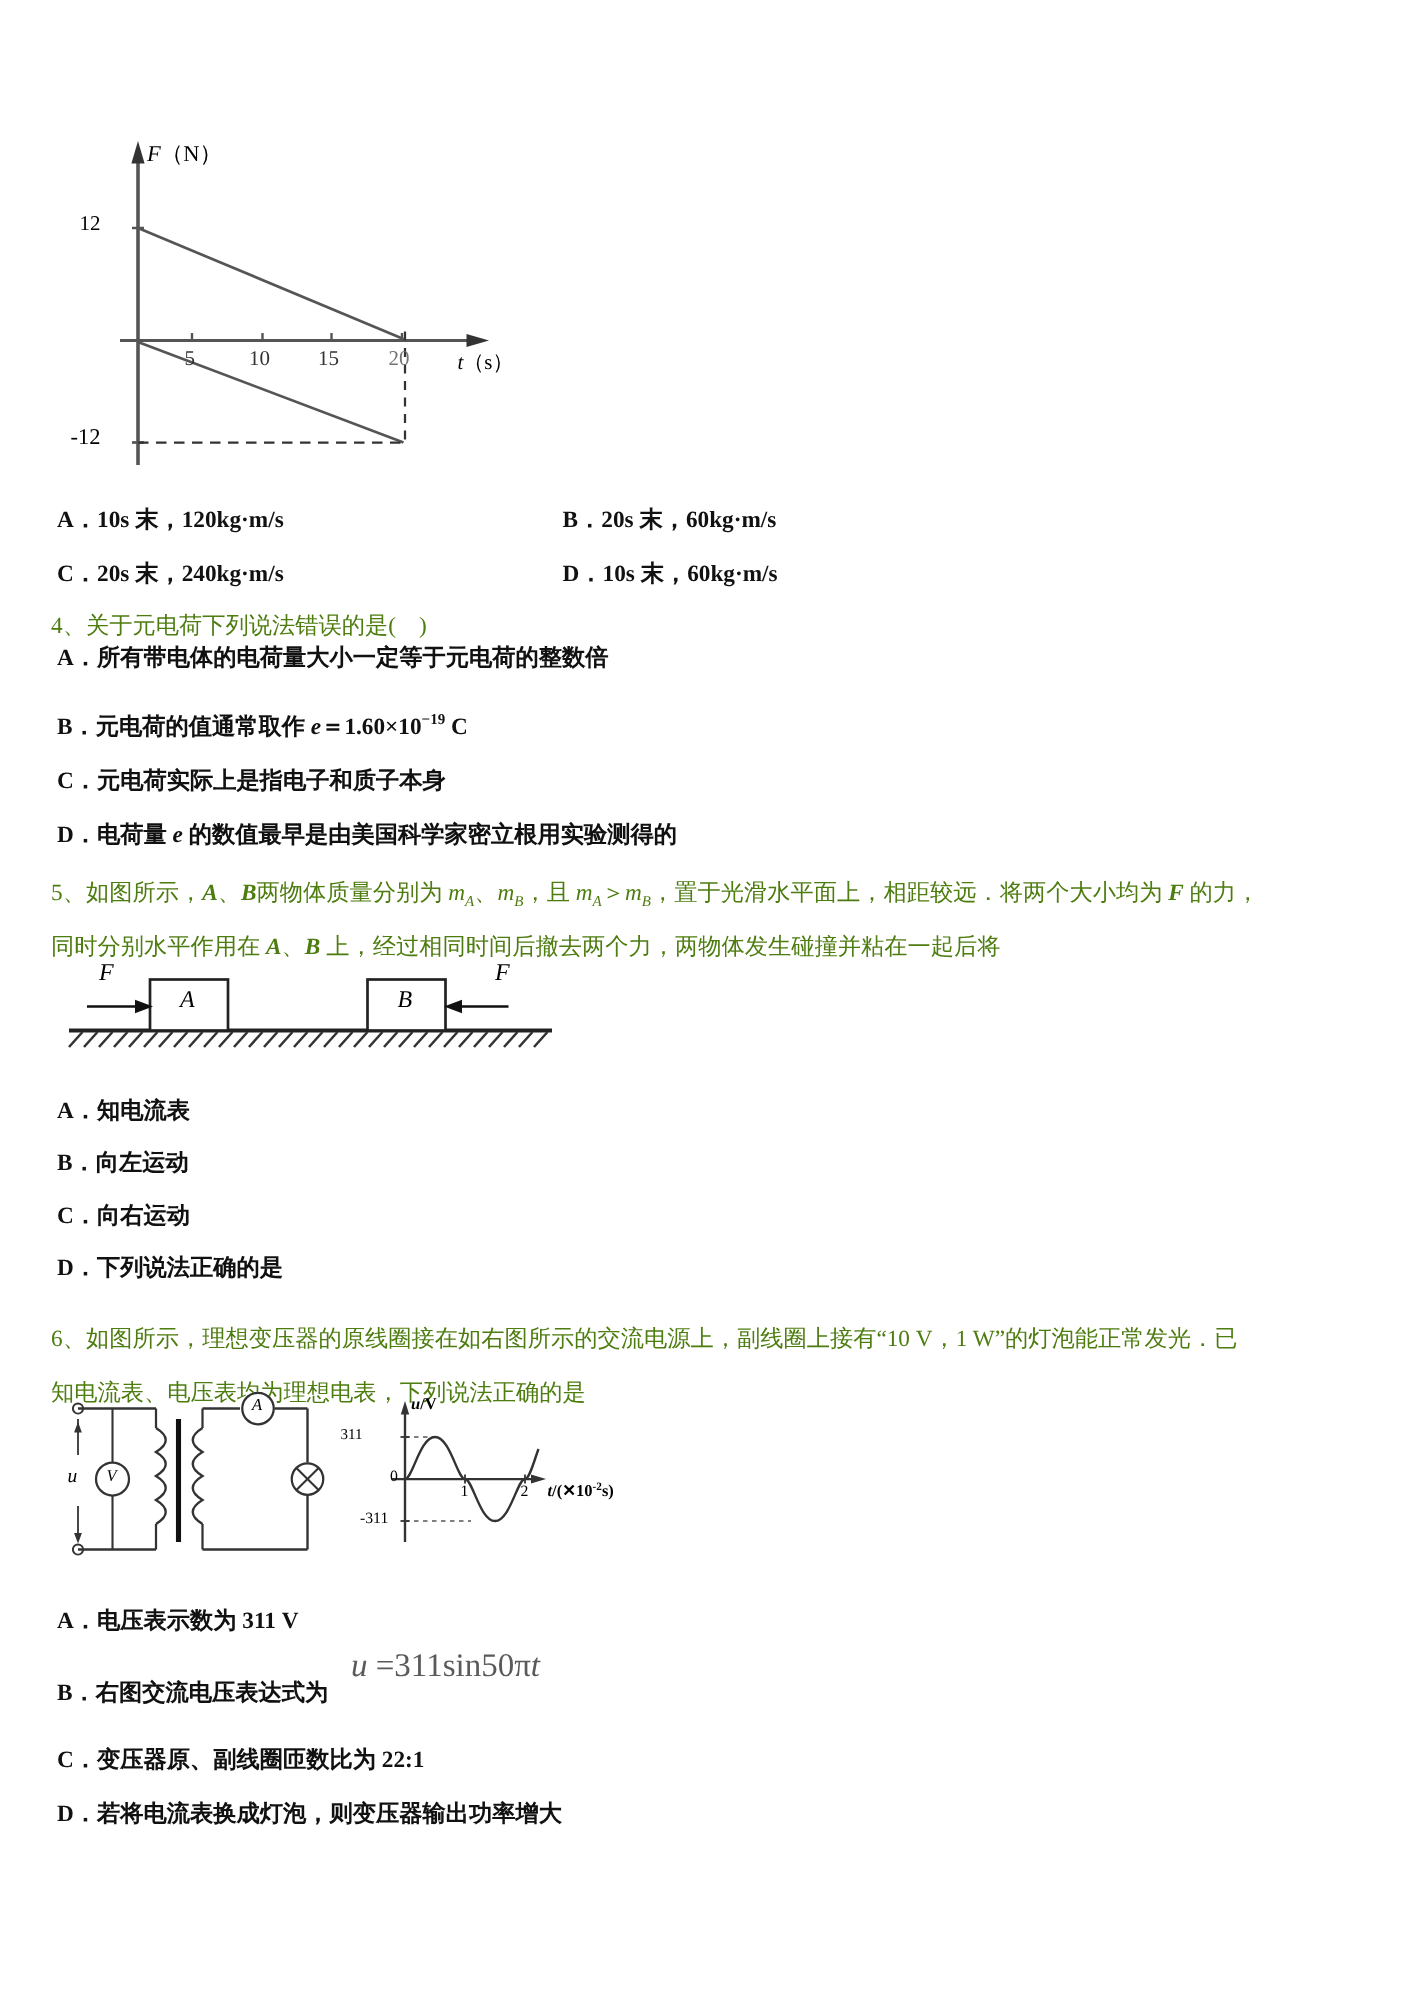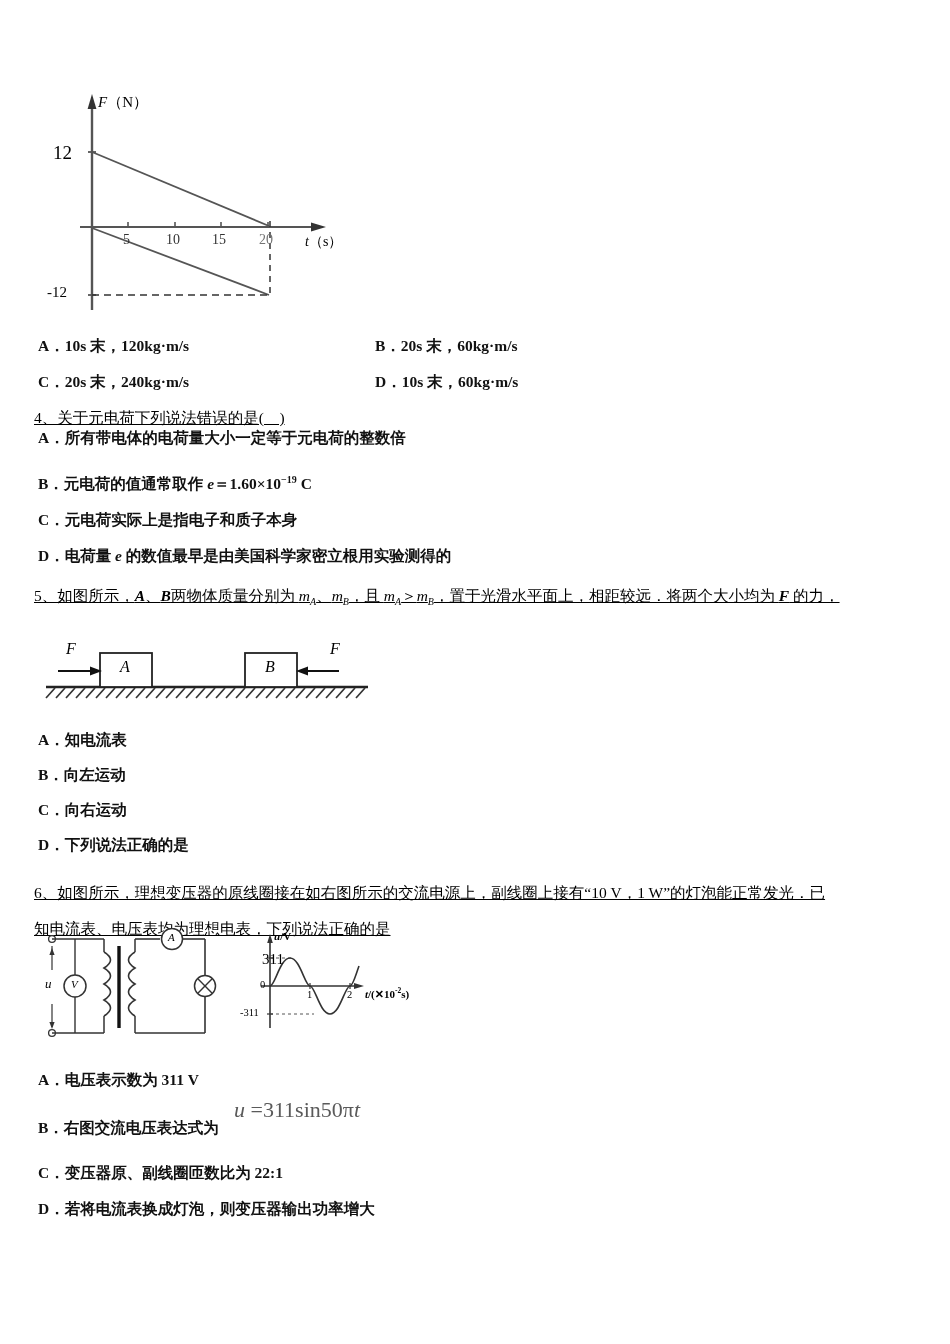--- a/index.html
+++ b/index.html
@@ -19,24 +19,23 @@
     position: absolute;
     left: 0; top: 0;
     width: 950px;
     height: 1233px;
     text-align: center;
   }
   .qstem {
     position: absolute;
     font-size: 15.5px;
     line-height: 36px;
-    color: #000000;
+    color: #4d7c0f;
     white-space: nowrap;
     font-weight: 500;
-    text-decoration: underline;
   }
   .opt {
     position: absolute;
     font-size: 15.5px;
     white-space: nowrap;
     font-weight: 600;
     color: #111;
   }
   .opt .lab {
     font-family: "Liberation Serif", serif;
@@ -113,21 +112,21 @@
       <line x1="42" y1="67" x2="219" y2="141" stroke="#555" stroke-width="1.8"></line>
 
       <line x1="42" y1="143" x2="219" y2="210" stroke="#555" stroke-width="1.8"></line>
 
       <line x1="42" y1="210" x2="220" y2="210" stroke="#333" stroke-width="1.5" stroke-dasharray="7,5"></line>
 
       <line x1="220" y1="136" x2="220" y2="212" stroke="#333" stroke-width="1.5" stroke-dasharray="6,5"></line>
     </svg>
 
     <div style="position:absolute;left:48px;top:8px;font-size:15px;"><span class="it">F</span><span style="font-family:'Liberation Serif',serif;">（N）</span></div>
-    <div style="position:absolute;left:3px;top:57px;font-size:19px;">12</div>
+    <div style="position:absolute;left:3px;top:57px;font-size:14px;">12</div>
     <div style="position:absolute;left:-3px;top:199px;font-size:15px;">-12</div>
     <div style="position:absolute;left:73px;top:147px;font-size:14px;color:#333;">5</div>
     <div style="position:absolute;left:116px;top:147px;font-size:14px;color:#333;">10</div>
     <div style="position:absolute;left:162px;top:147px;font-size:14px;color:#333;">15</div>
     <div style="position:absolute;left:209px;top:147px;font-size:14px;color:#737373;">20</div>
     <div style="position:absolute;left:243px;top:148px;font-size:14px;margin-left:12px;"><span class="it">t</span><span style="font-family:'Liberation Serif',serif;">（s）</span></div>
   </div>
 
   <div class="opt" style="left:38px; top:336px;">
     <span class="lab">A．</span><span>10s 末，120kg·m/s</span>
@@ -155,20 +154,23 @@
   <div class="opt" style="left:38px; top:546px;">
     <span class="lab">D．</span><span>电荷量 </span><span class="bi">e</span><span> 的数值最早是由美国科学家密立根用实验测得的</span>
   </div>
 
   <div class="opt" style="left:38px; top:510px;">
     <span class="lab">C．</span><span>元电荷实际上是指电子和质子本身</span>
   </div>
 
   <div class="qstem" style="left:34px; top:578px; font-weight:500;">
     <span>5、如图所示，</span><span class="bi">A</span><span>、</span><span class="bi">B</span><span>两物体质量分别为 </span><span class="it">m<sub class="sm">A</sub></span><span>、</span><span class="it">m<sub class="sm">B</sub></span><span>，且 </span><span class="it">m<sub class="sm">A</sub></span><span>＞</span><span class="it">m<sub class="sm">B</sub></span><span>，置于光滑水平面上，相距较远．将两个大小均为 </span><span class="bi">F</span><span> 的力，</span>
+  </div>
+  <div class="qstem" style="left:34px; top:614px; font-weight:500;">
+    <span>同时分别水平作用在 </span><span class="bi">A</span><span>、</span><span class="bi">B</span><span> 上，经过相同时间后撤去两个力，两物体发生碰撞并粘在一起后将</span>
   </div>
 
   <div id="fig-blocks">
     <svg width="330" height="72" viewBox="0 0 330 72" xmlns="http://www.w3.org/2000/svg">
 
       <line x1="4" y1="47" x2="326" y2="47" stroke="#222" stroke-width="2.6"></line>
 
       <g stroke="#333" stroke-width="1.7">
         <line x1="4" y1="58" x2="13" y2="48"></line>
           <line x1="14" y1="58" x2="23" y2="48"></line>
@@ -293,21 +295,21 @@
       <line x1="225" y1="86" x2="231" y2="86" stroke="#333" stroke-width="1.2"></line>
     </svg>
 
     
     <div style="position:absolute;left:3px;top:48px;font-size:13px;font-style:italic;">u</div>
     <div style="position:absolute;left:29px;top:50px;font-size:11px;font-style:italic;">V</div>
     <div style="position:absolute;left:126px;top:3px;font-size:11px;font-style:italic;">A</div>
 
     
     <div style="position:absolute;left:232px;top:2px;font-size:11px;font-weight:bold;"><span style="font-style:italic;">u</span>/V</div>
-    <div style="position:absolute;left:220px;top:23px;font-size:15px;">311</div>
+    <div style="position:absolute;left:185px;top:23px;font-size:10px;">311</div>
     <div style="position:absolute;left:218px;top:51px;font-size:10.5px;">0</div>
     <div style="position:absolute;left:198px;top:79px;font-size:10.5px;">-311</div>
     <div style="position:absolute;left:265px;top:61px;font-size:10.5px;">1</div>
     <div style="position:absolute;left:305px;top:61px;font-size:10.5px;">2</div>
     <div style="position:absolute;left:323px;top:58px;font-size:11px;font-weight:bold;white-space:nowrap;"><span style="font-style:italic;">t</span>/(✕10<sup style="font-size:7.5px;">-2</sup>s)</div>
   </div>
 
   <div class="opt" style="left:38px; top:1070px;">
     <span class="lab">A．</span><span>电压表示数为 311 V</span>
   </div>

